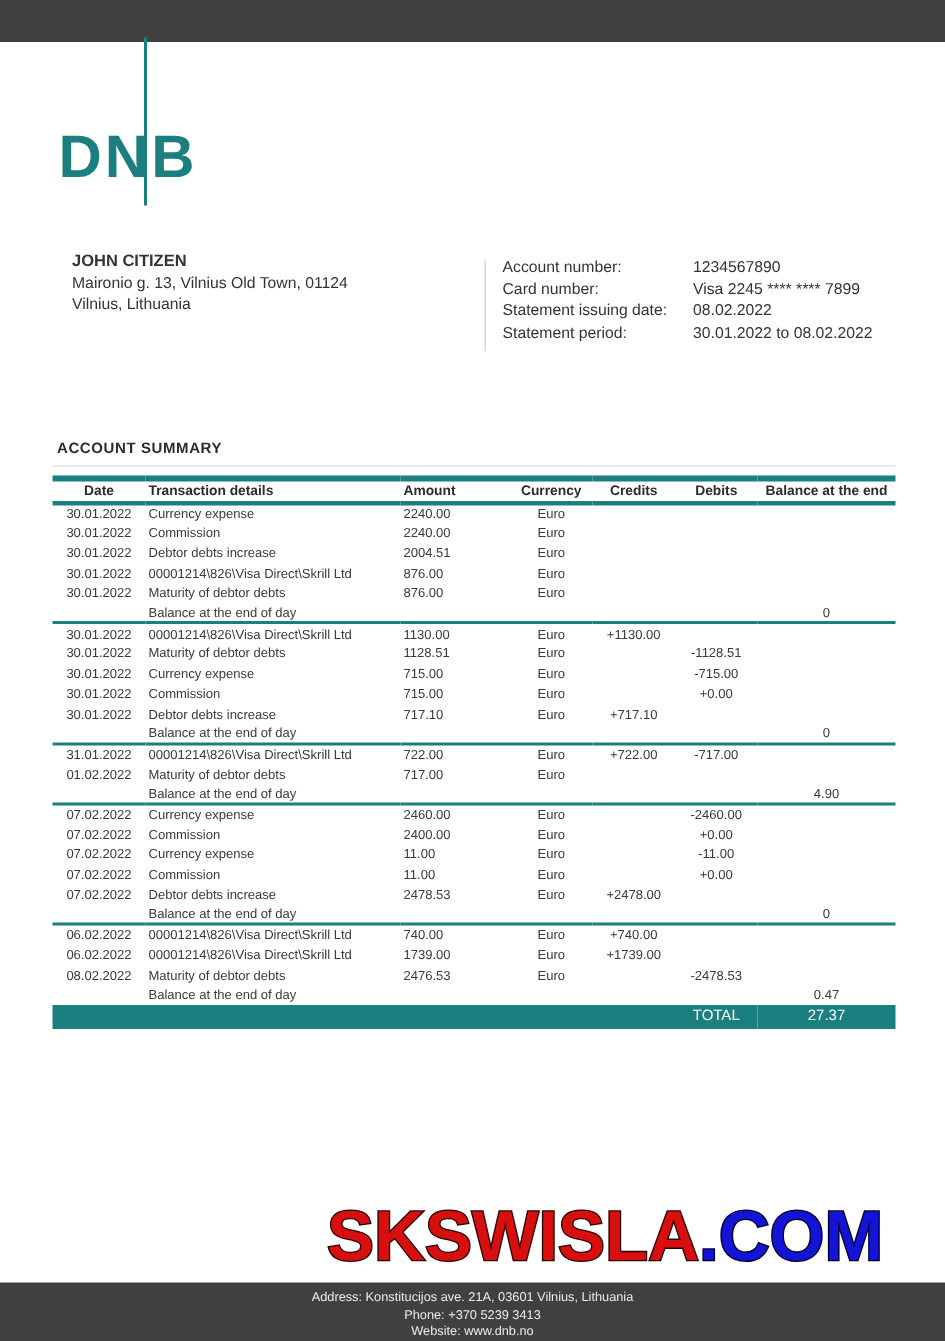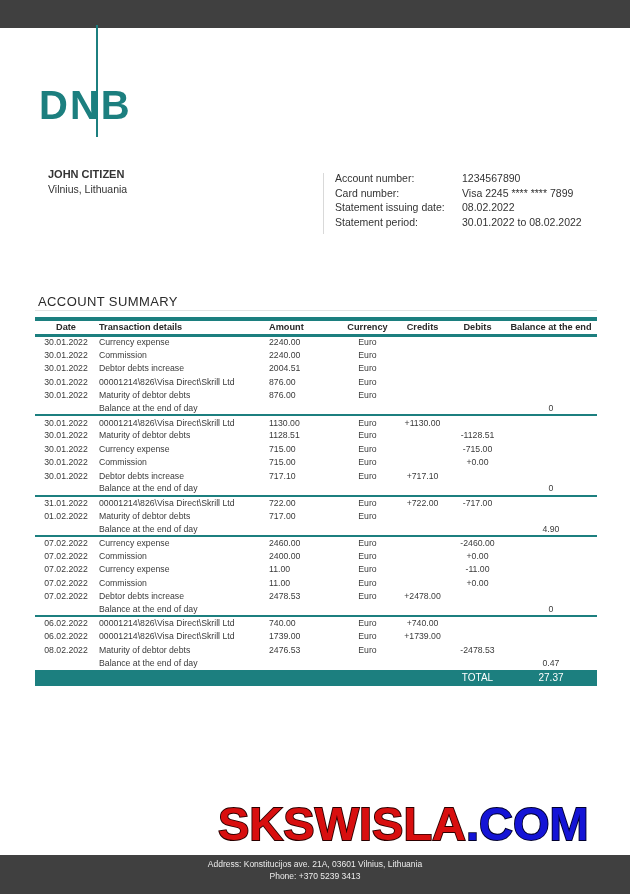--- a/index.html
+++ b/index.html
@@ -11,21 +11,21 @@
 
   .logo-needle{ position:absolute; left:96px; top:25px; width:2px; height:112px; background:var(--teal); }
   .logo-text{ position:absolute; left:39px; top:84px; font-size:40px; font-weight:700; letter-spacing:2px; color:var(--teal); line-height:42px; }
 
   .customer{ position:absolute; left:48px; top:167px; font-size:10.5px; line-height:14.5px; color:#333; }
   .customer .name{ font-weight:bold; font-size:11px; }
 
   .acct-divider{ position:absolute; left:323px; top:173px; width:1px; height:61px; background:#d9d9d9; }
   .acct-info{ position:absolute; left:335px; top:171px; display:grid; grid-template-columns:127px auto; font-size:10.5px; line-height:14.5px; color:#333; }
 
-  .summary-title{ position:absolute; left:38px; top:294px; font-size:13px; font-weight:normal; letter-spacing:.4px; color:#2b2b2b; }
+  .summary-title{ position:absolute; left:38px; top:294px; font-size:10px; font-weight:bold; letter-spacing:.4px; color:#2b2b2b; }
   .title-rule{ position:absolute; left:35px; top:310px; width:562px; height:1px; background:#e4e4e4; }
 
   .tablewrap{ position:absolute; left:35px; top:317px; width:562px; }
   table{ width:562px; border-collapse:collapse; table-layout:fixed; }
   col.c-date{ width:62px; } col.c-det{ width:170px; } col.c-amt{ width:73px; }
   col.c-cur{ width:55px; } col.c-cre{ width:55px; } col.c-deb{ width:55px; } col.c-bal{ width:92px; }
   thead{ border-top:4px solid var(--teal); border-bottom:3px solid var(--teal); }
   thead th{ font-size:9.2px; font-weight:bold; color:#2b2b2b; height:16px; padding:1px 2px; white-space:nowrap; }
   tbody td{ font-size:8.7px; height:13.4px; padding:0 2px; white-space:nowrap; overflow:hidden; color:#3a3a3a; }
   .l{ text-align:left; } .c{ text-align:center; }
@@ -45,20 +45,21 @@
 
 <div class="page">
 
   <div class="topbar"></div>
 
   <div class="logo-needle"></div>
   <div class="logo-text">DNB</div>
 
   <div class="customer">
     <div class="name">JOHN CITIZEN</div>
+    <div>Maironio g. 13, Vilnius Old Town, 01124</div>
     <div>Vilnius, Lithuania</div>
   </div>
 
   <div class="acct-divider"></div>
 
   <div class="acct-info">
     <div>Account number:</div>
     <div>1234567890</div>
     <div>Card number:</div>
     <div>Visa 2245 **** **** 7899</div>
@@ -338,15 +339,16 @@
     </table>
   </div>
 
   <div class="watermark">
     <span class="wm-red">SKSWISLA</span><span class="wm-blue">.COM</span>
   </div>
 
   <div class="footer">
     <div>Address: Konstitucijos ave. 21A, 03601 Vilnius, Lithuania</div>
     <div>Phone: +370 5239 3413</div>
+    <div>Website: www.dnb.no</div>
   </div>
 
 </div>
 
 </body></html>

